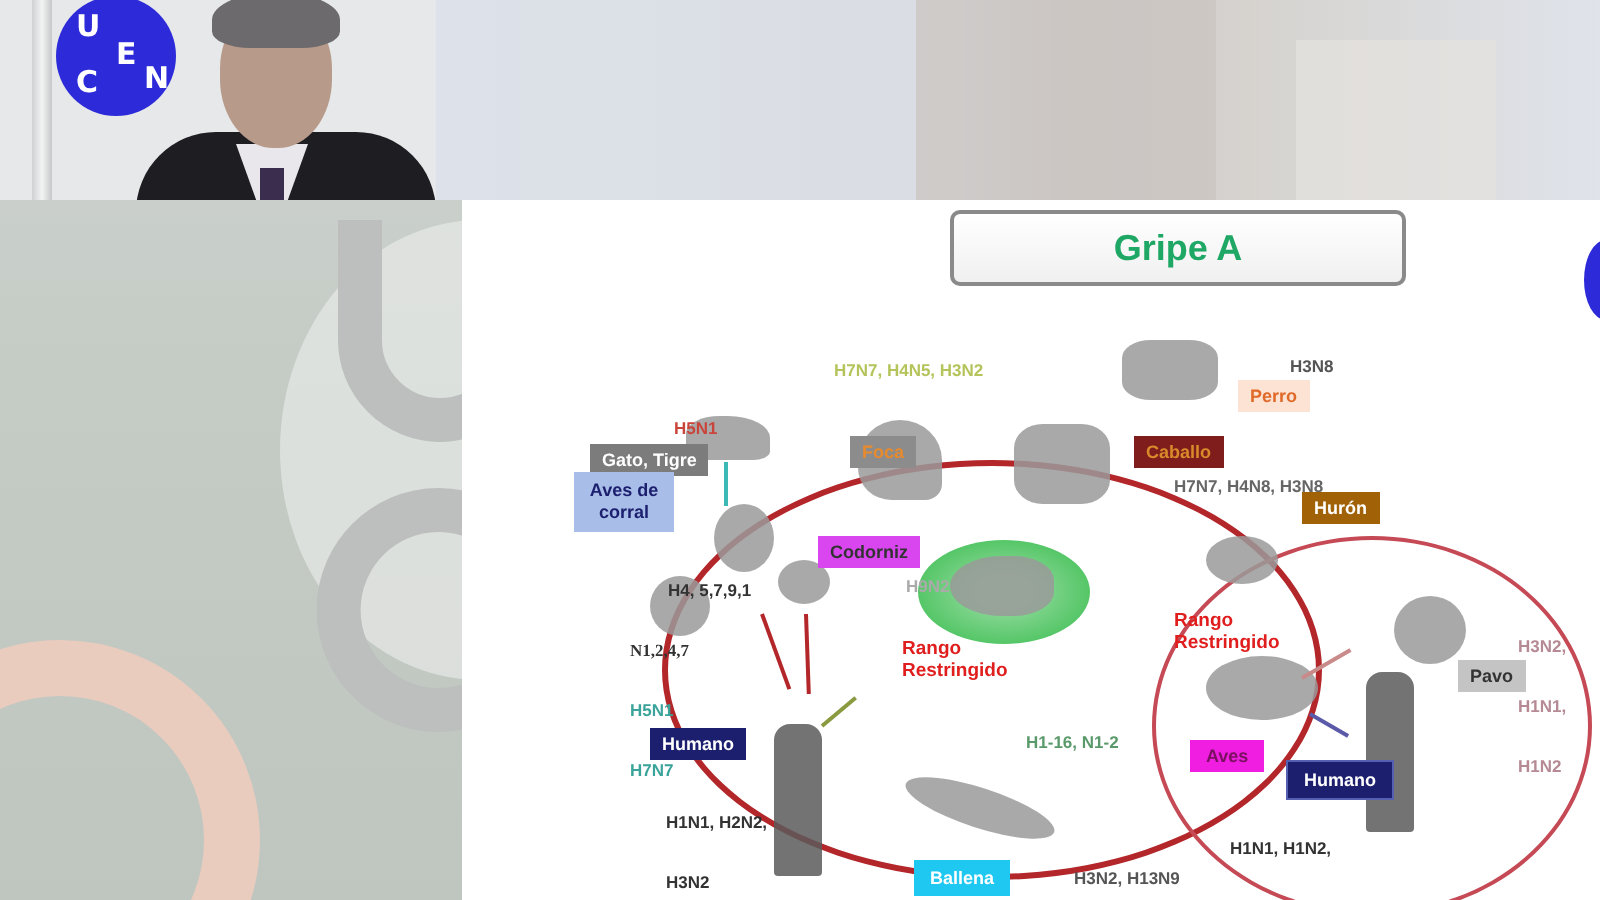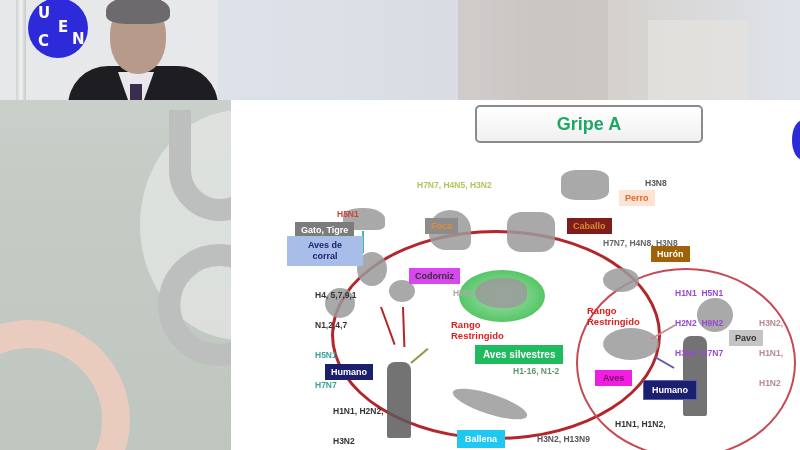--- a/index.html
+++ b/index.html
@@ -105,49 +105,42 @@
   <div class="lbl" style="left:64px;top:90px;background:#7c7c7c;color:#fff;margin-top:32px;">Gato, Tigre</div>
   <div class="txt" style="left:80px;top:109px;color:#c9443a;">H5N1</div>
 
   <div class="txt" style="left:160px;top:80px;color:#b5c45a;">H7N7, H4N5, H3N2</div>
   <div class="lbl" style="left:194px;top:118px;background:#8c8c8c;color:#e88a2e;">Foca</div>
 
   <div class="txt" style="left:388px;top:78px;color:#555;">H3N8</div>
   <div class="lbl" style="left:388px;top:90px;background:#fde3d3;color:#e06a2a;">Perro</div>
 
   <div class="lbl" style="left:336px;top:118px;background:#7f1d1d;color:#d98a2a;">Caballo</div>
-  <div class="txt" style="left:346px;top:138px;color:#666;">H7N7, H4N8, H3N8</div>
+  <div class="txt" style="left:330px;top:138px;color:#666;">H7N7, H4N8, H3N8</div>
 
   <div class="lbl" style="left:420px;top:146px;background:#a16207;color:#fff;">Hurón</div>
-  <div class="txt" style="left:418px;top:168px;color:#9a4ad0;">
-    <div>H1N1  H5N1</div>
-    <div>H2N2  H9N2</div>
-    <div>H3N2  H7N7</div>
-    <div>H1N2</div>
-  </div>
 
-  <div class="lbl" style="left:56px;top:136px;width:38px;background:#a8bde8;color:#1c1f6e;white-space:normal;line-height:11px;padding:4px 19px;text-align:center;">
+  <div class="lbl" style="left:56px;top:136px;width:38px;background:#a8bde8;color:#1c1f6e;white-space:normal;line-height:11px;padding:4px 6px;text-align:center;">
     <span>Aves de corral</span>
   </div>
   <div class="txt" style="left:58px;top:170px;">
-    <div style="color:#333;">H4, 5,7,9,1</div>
-    <div style="color:#333;">N1,2,4,7</div>
+    <div style="color:#333;margin-left:19px;">H4, 5,7,9,1</div>
+    <div style="color:#333;font-family:Liberation Serif, serif;">N1,2,4,7</div>
     <div style="color:#3aa39a;">H5N1</div>
     <div style="color:#3aa39a;">H7N7</div>
   </div>
 
   <div class="lbl" style="left:178px;top:168px;background:#d946ef;color:#333;">Codorniz</div>
   <div class="txt" style="left:196px;top:188px;color:#aaa;">H9N2</div>
 
   <div class="txt red" style="left:194px;top:219px;">Rango
 Restringido</div>
   <div class="txt red" style="left:330px;top:205px;">Rango
 Restringido</div>
 
-  <div class="lbl" style="left:244px;top:245px;background:#1fbb5e;color:#fff;font-size:10px;padding:4px 8px;">Aves silvestres</div>
   <div class="txt" style="left:256px;top:266px;color:#5a9a6a;">H1-16, N1-2</div>
 
   <div class="lbl" style="left:94px;top:264px;background:#1c1f6e;color:#fff;">Humano</div>
   <div class="txt" style="left:76px;top:286px;">
     <div style="color:#333;">H1N1, H2N2,</div>
     <div style="color:#333;">H3N2</div>
     
     
   </div>
 

